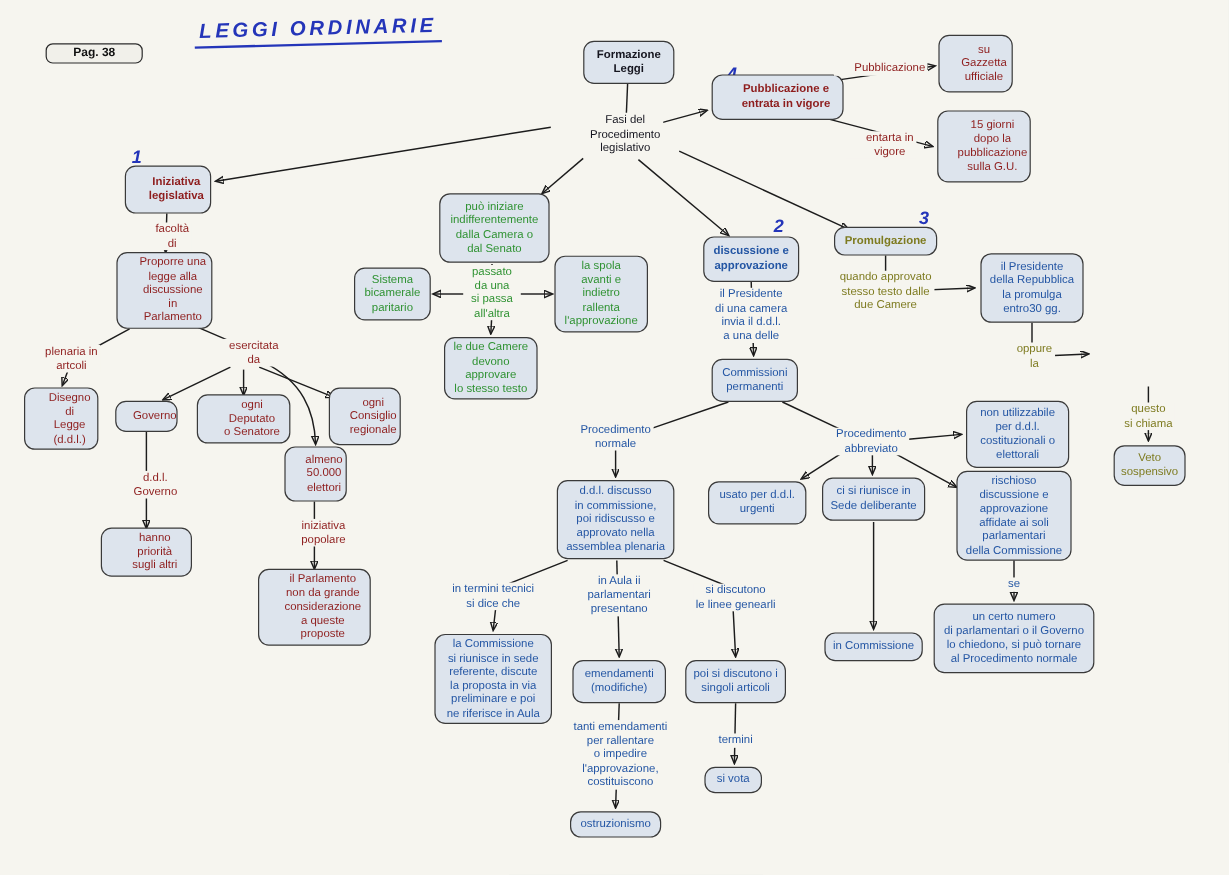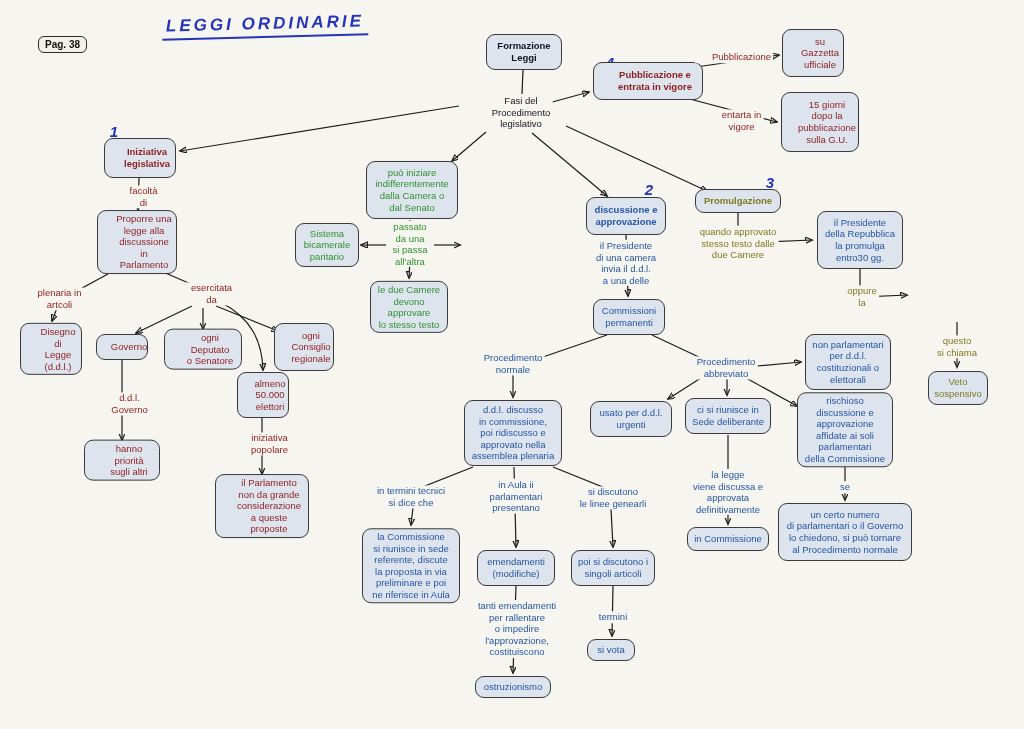--- a/index.html
+++ b/index.html
@@ -51,21 +51,21 @@
   #hand-title{
     left:162px; top:14px; font-size:17px; letter-spacing:3px;
     border-bottom:2.2px solid #2435b9; padding:0 4px 2px 4px;
     transform:rotate(-1.5deg);
   }
   .hand-num{font-size:15px; transform:translate(-50%,-50%);}
   #pag-box{
     position:absolute; left:38px; top:36px;
     border:1.5px solid #2c2c2c; border-radius:6px;
     background:#f1f0ea; color:#111;
-    font-size:10px; font-weight:bold; padding:2px 6px;
+    font-size:10px; font-weight:bold; padding:2px 22px;
   }
 </style>
 </head>
 <body>
 
 <div id="canvas">
 
   <svg id="wires" xmlns="http://www.w3.org/2000/svg">
     <defs>
       <marker id="arr" markerWidth="8" markerHeight="8" refX="6.5" refY="3" orient="auto" markerUnits="userSpaceOnUse">
@@ -178,20 +178,25 @@
 non da grande
 considerazione
 a queste proposte</div>
   <div class="lbl c-green" style="--x:410; --y:244;">passato
 da una
 si passa
 all'altra</div>
   <div class="box c-green" style="--x:327; --y:245; --w:64; --h:44;">Sistema
 bicamerale
 paritario</div>
+  <div class="box c-green" style="--x:501; --y:245; --w:78; --h:62;">la spola
+avanti e
+indietro
+rallenta
+l'approvazione</div>
   <div class="box c-green" style="--x:409; --y:307; --w:78; --h:52;">le due Camere
 devono
 approvare
 lo stesso testo</div>
 
   <div class="box c-blue b" style="--x:626; --y:216; --w:80; --h:38;">discussione e
 approvazione</div>
   <div class="lbl c-blue" style="--x:626; --y:263;">il Presidente
 di una camera
 invia il d.d.l.
@@ -210,21 +215,21 @@
   <div class="box c-blue" style="--x:631; --y:419; --w:82; --h:36;">usato per d.d.l.
 urgenti</div>
   <div class="box c-blue" style="--x:728; --y:416; --w:86; --h:36;">ci si riunisce in
 Sede deliberante</div>
   <div class="box c-blue" style="--x:845; --y:430; --w:96; --h:72;">rischioso
 discussione e
 approvazione
 affidate ai soli
 parlamentari
 della Commissione</div>
-  <div class="box c-blue" style="--x:848; --y:362; --w:86; --h:56;">non parlamentari
+  <div class="box c-blue" style="--x:848; --y:362; --w:86; --h:56;">non utilizzabile
 per d.d.l.
 costituzionali o
 elettorali</div>
   <div class="lbl c-blue" style="--x:411; --y:497;">in termini tecnici
 si dice che</div>
   <div class="lbl c-blue" style="--x:516; --y:496;">in Aula ii
 parlamentari
 presentano</div>
   <div class="lbl c-blue" style="--x:613; --y:498;">si discutono
 le linee genearli</div>
@@ -239,24 +244,20 @@
   <div class="box c-blue" style="--x:613; --y:568; --w:84; --h:36;">poi si discutono i
 singoli articoli</div>
   <div class="lbl c-blue" style="--x:517; --y:629;">tanti emendamenti
 per rallentare
 o impedire
 l'approvazione,
 costituiscono</div>
   <div class="lbl c-blue" style="--x:613; --y:617;">termini</div>
   <div class="box c-blue" style="--x:513; --y:687; --w:76; --h:22;">ostruzionismo</div>
   <div class="box c-blue" style="--x:611; --y:650; --w:48; --h:22;">si vota</div>
-  <div class="lbl c-blue" style="--x:728; --y:492;">la legge
-viene discussa e
-approvata
-definitivamente</div>
   <div class="box c-blue" style="--x:728; --y:539; --w:82; --h:24;">in Commissione</div>
   <div class="lbl c-blue" style="--x:845; --y:487;">se</div>
   <div class="box c-blue" style="--x:845; --y:532; --w:134; --h:58;">un certo numero
 di parlamentari o il Governo
 lo chiedono, si può tornare
 al Procedimento normale</div>
 
   <div class="box c-olive b" style="--x:738; --y:201; --w:86; --h:24;">Promulgazione</div>
   <div class="lbl c-olive" style="--x:738; --y:243;">quando approvato
 stesso testo dalle

